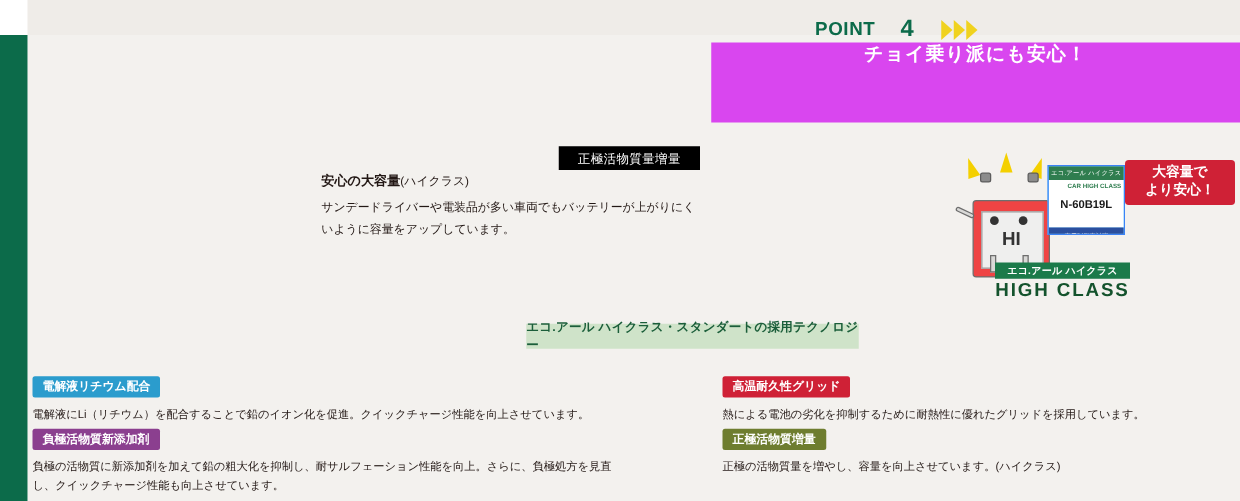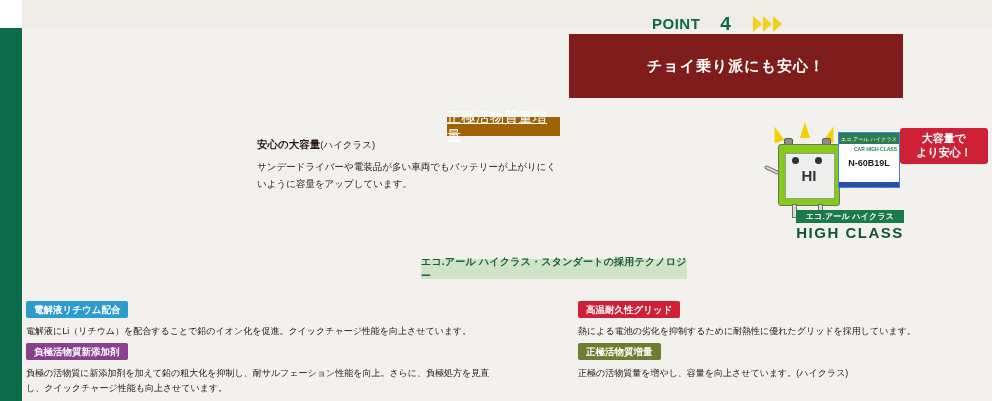--- a/index.html
+++ b/index.html
@@ -65,46 +65,45 @@
     width: 0; height: 0;
     border-left: 9px solid #f0d21e;
     border-top: 8px solid transparent;
     border-bottom: 8px solid transparent;
   }
 
   
   .headline {
     position: absolute;
     left: 569px; top: 34px;
-    width: 334px; height: 64px;
-    background: #7f1d1d;
-    display: flex;
-    align-items: center;
+    width: 423px; height: 64px;
+    background: #d946ef;
+    display: flex;
+    align-items: flex-start;
     justify-content: center;
   }
   .headline span {
     color: #ffffff;
     font-size: 15px;
     font-weight: bold;
     letter-spacing: 1px;
   }
 
   
   .tag-brown {
     position: absolute;
     left: 447px; top: 117px;
     width: 113px; height: 19px;
-    background: #a16207;
-    color: #fff;
-    font-size: 14px;
+    background: #000000;
+    color: #fff;
+    font-size: 10px;
     display: flex;
     align-items: center;
     justify-content: center;
     letter-spacing: .3px;
-    text-decoration: underline;
   }
 
   
   .mid-text {
     position: absolute;
     left: 257px; top: 138px;
     width: 300px;
   }
   .mid-text .t1 {
     font-size: 10.5px;
@@ -166,23 +165,23 @@
   .f4 { left: 578px; top: 341px; width: 400px; }
 
   
   .illo {
     position: absolute;
     left: 760px; top: 124px;
     width: 170px; height: 115px;
   }
   .batt {
     position: absolute;
-    left: 18px; top: 20px;
+    left: 18px; top: 36px;
     width: 62px; height: 62px;
-    background: #84cc16;
+    background: #ef4444;
     border: 1.5px solid #6e6e6e;
     border-radius: 3px;
   }
   .batt .face {
     position: absolute;
     left: 6px; top: 8px;
     width: 50px; height: 46px;
     background: #efefee;
     border: 1px solid #9a9a9a;
   }

